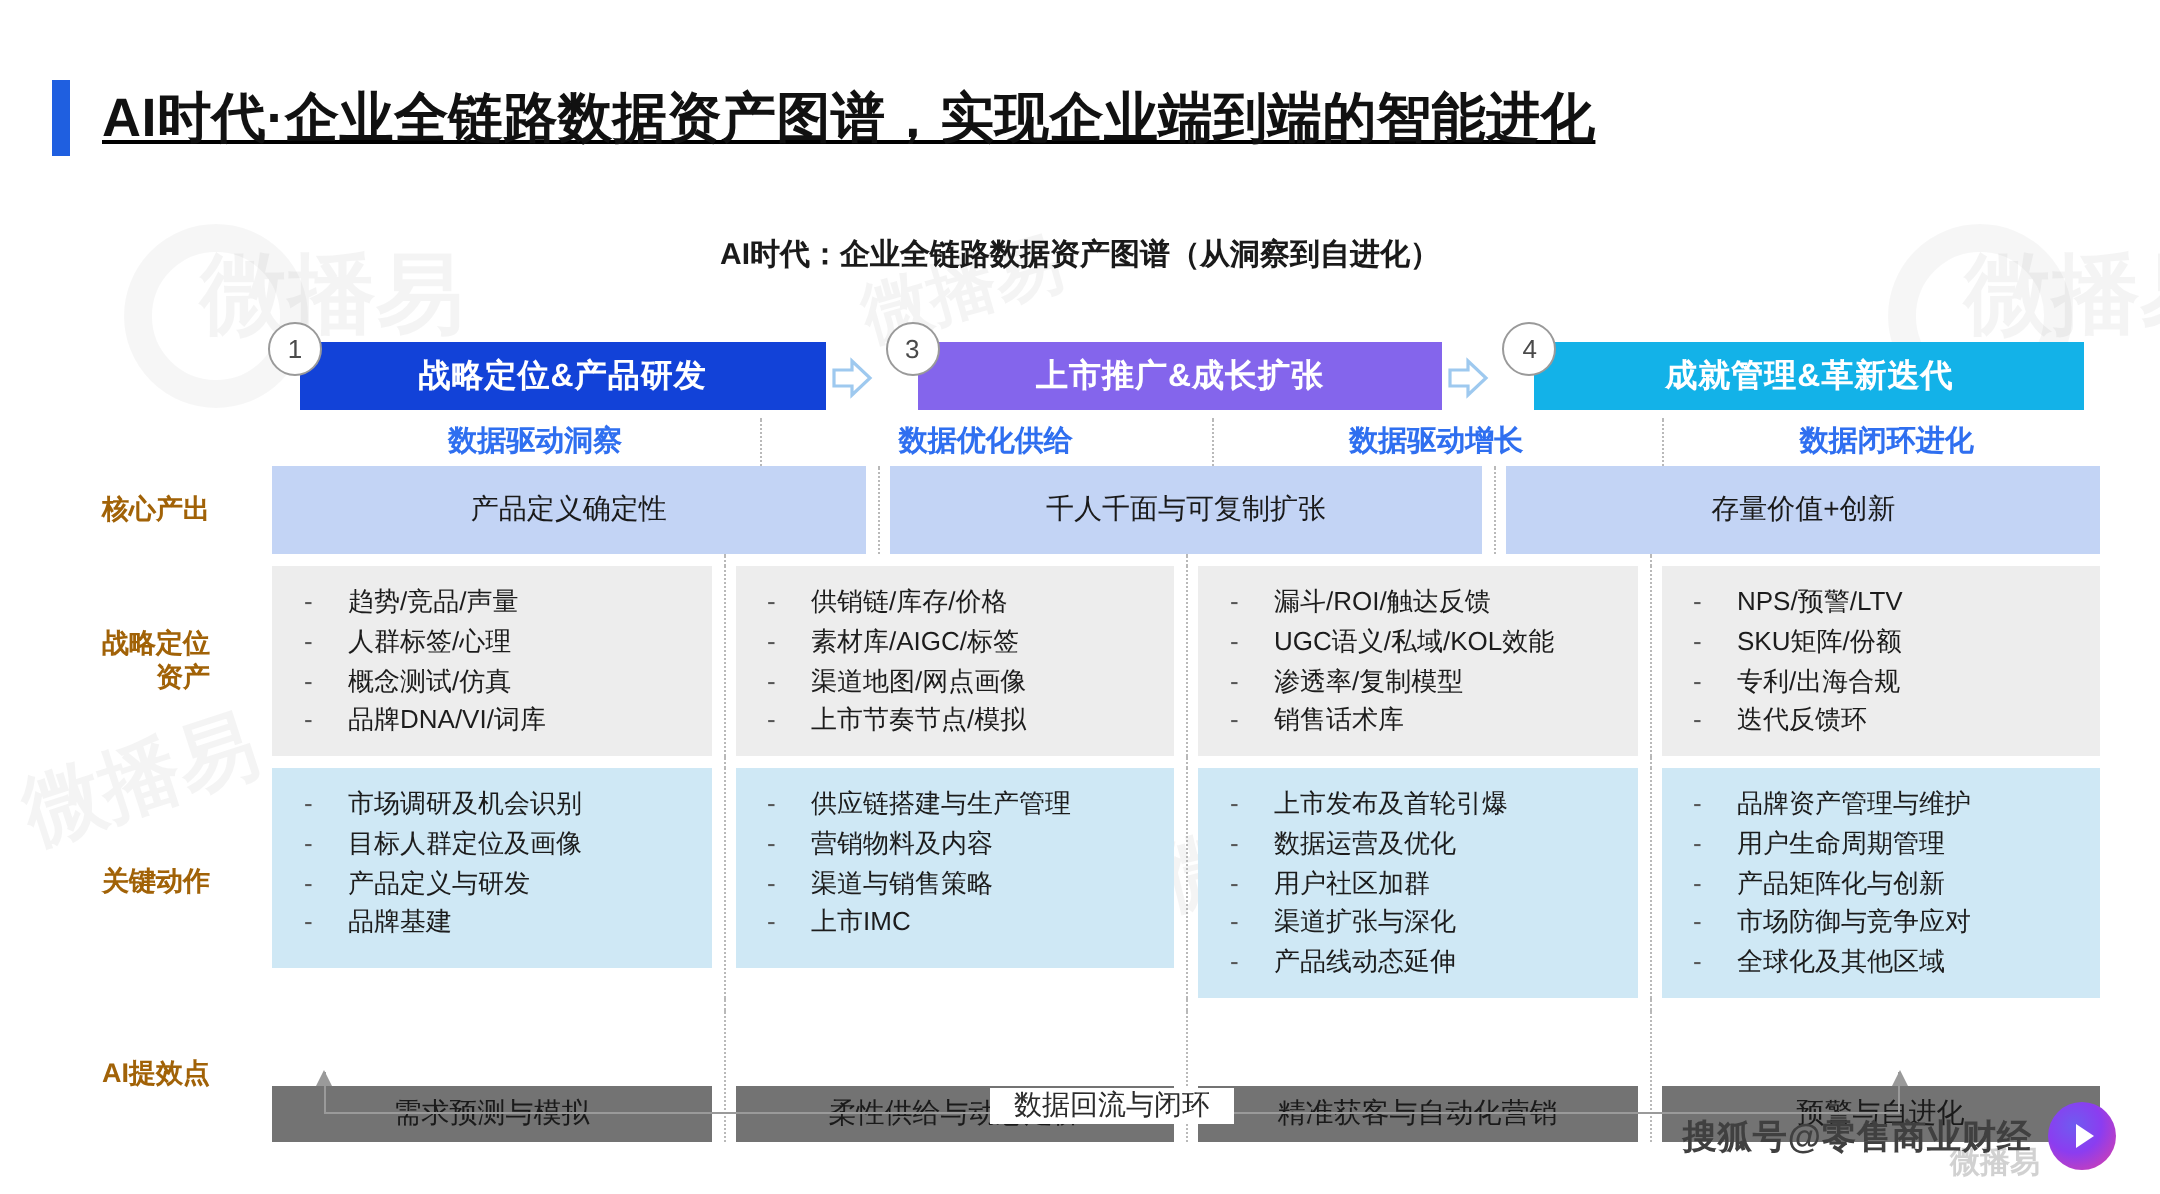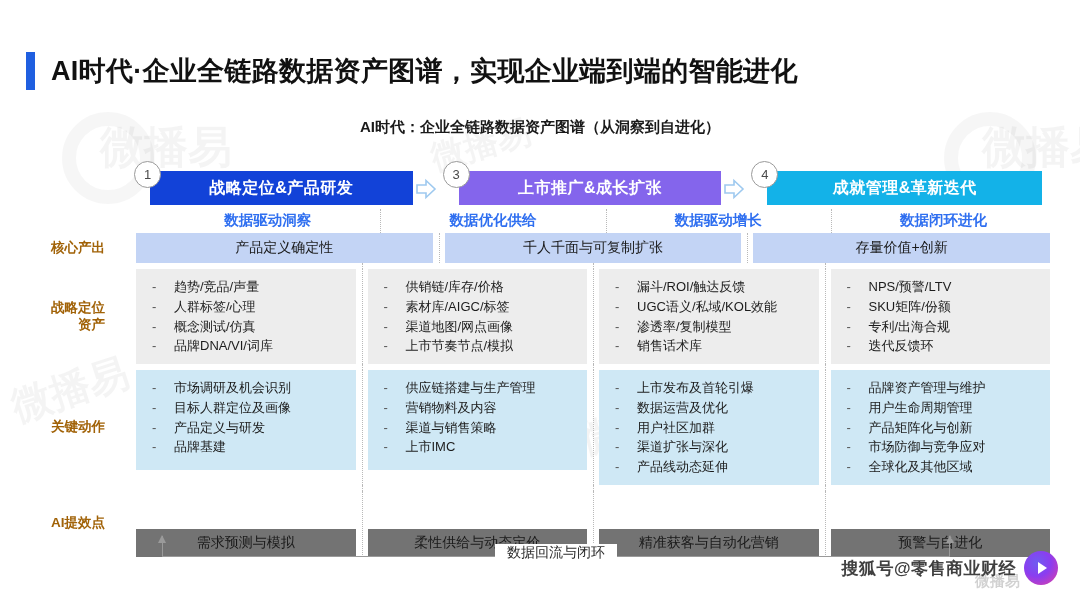--- a/index.html
+++ b/index.html
@@ -28,22 +28,22 @@
   .wm-ring {
     position: absolute;
     border-radius: 50%;
     border: 14px solid rgba(0,0,0,0.035);
     pointer-events: none;
   }
 
   
   #header {
     position: absolute;
-    left: 26px; top: 52px;
-    display: flex; align-items: center;
+    left: 26px; top: 40px;
+    display: flex; align-items: center; text-decoration: underline;
   }
   #header-bar {
     width: 9px; height: 38px;
     background: #1f5fe0;
     margin-right: 16px;
     flex: none;
   }
   #header-title {
     font-size: 27px;
     font-weight: bold;
@@ -135,21 +135,21 @@
     padding: 2px 0 3px 0;
   }
 
   
   .band {
     display: flex; align-items: center; justify-content: center;
     text-align: center;
     font-size: 14px;
     color: #1a1a1a;
   }
-  .band-core { background: #c3d4f5; height: 30px; }
+  .band-core { background: #c3d4f5; height: 44px; }
   .band-ai   { background: #737373; height: 28px; margin-top: 38px; }
 
   .listbox {
     padding: 8px 4px 8px 16px;
     font-size: 13px;
     color: #1c1c1c;
     line-height: 1.52;
   }
   .listbox-assets  { background: #ededed; }
   .listbox-actions { background: #cfe8f5; }

